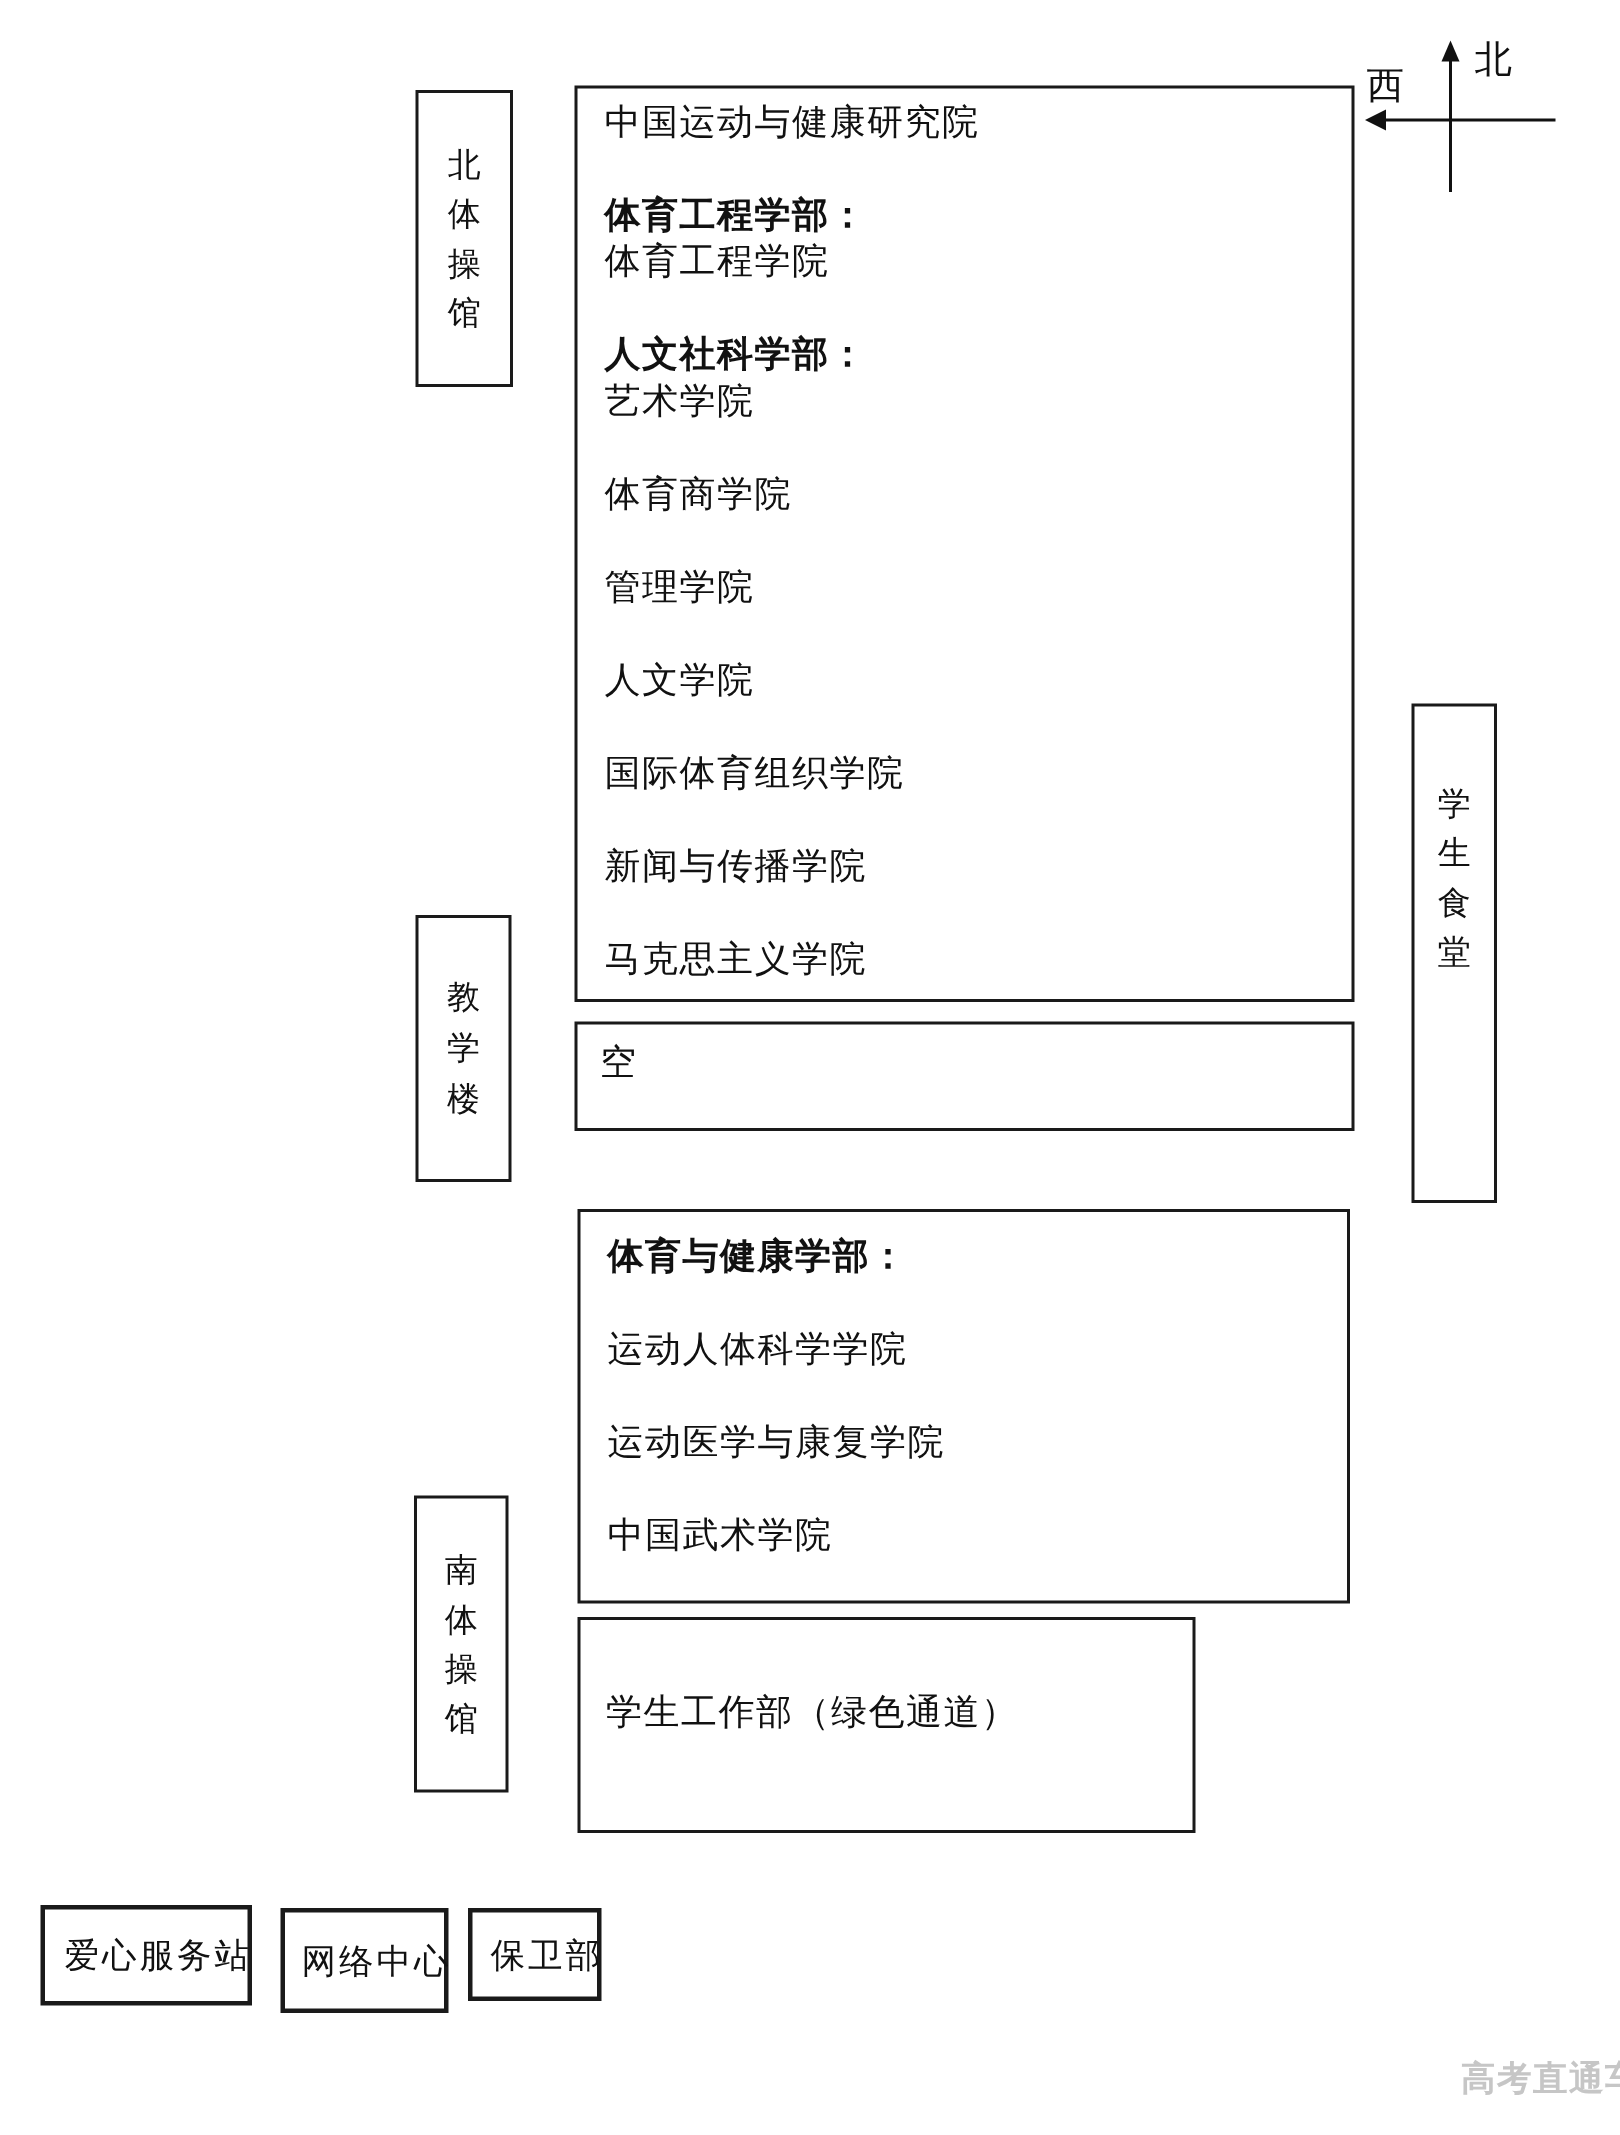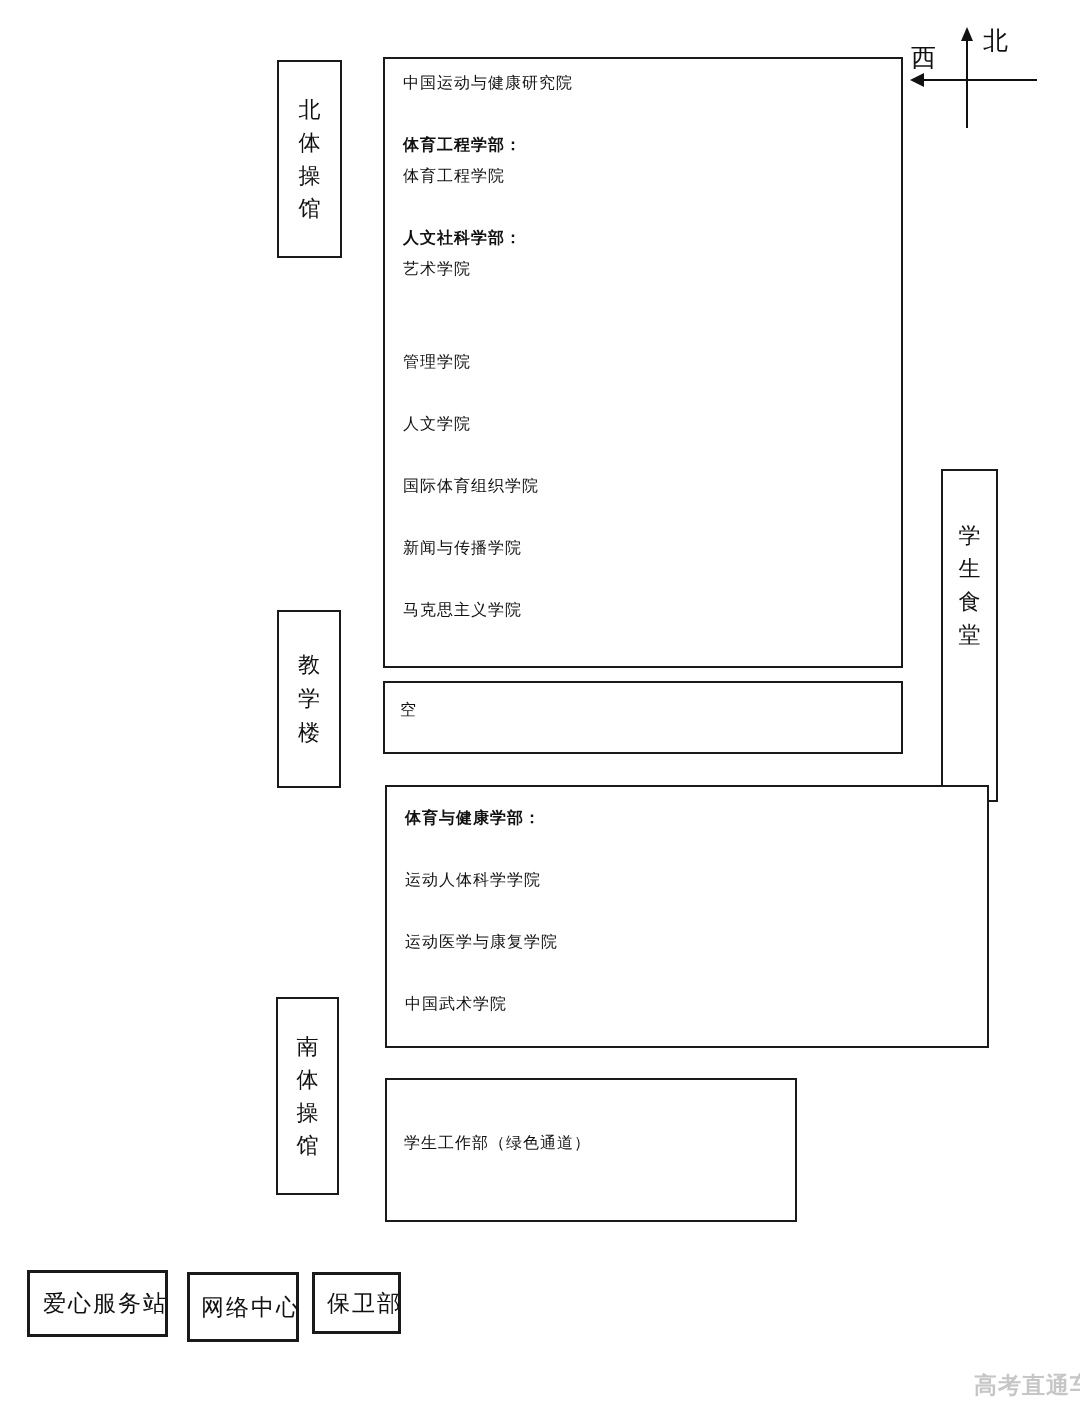--- a/index.html
+++ b/index.html
@@ -11,21 +11,21 @@
   .box{
     position:absolute;border:2px solid #1a1a1a;background:#ffffff;
     box-sizing:border-box;
   }
   .thickbox{border-width:3px;}
   
   .vbox{display:flex;flex-direction:column;align-items:center;justify-content:center;}
   .vchar{display:block;height:33px;line-height:33px;font-size:22px;text-align:center;}
   .vchar34{height:34px;line-height:34px;}
   
-  .bline{height:31px;line-height:31px;font-size:16px;letter-spacing:1px;white-space:nowrap;}
+  .bline{height:31px;line-height:31px;font-size:24px;letter-spacing:1px;white-space:nowrap;}
   .bgap{height:31px;}
   .bold{font-weight:bold;}
   .hcenter{display:flex;align-items:center;justify-content:center;font-size:23px;letter-spacing:2px;white-space:nowrap;padding-left:16px;}
   
   .cline{position:absolute;background:#111111;}
   .tri-up{
     position:absolute;width:0;height:0;
     border-left:6px solid transparent;border-right:6px solid transparent;
     border-bottom:14px solid #111111;
   }
@@ -64,20 +64,21 @@
 
   <div class="box" style="left:383px;top:57px;width:520px;height:611px;padding:8px 0 0 18px;">
     <div class="bline">中国运动与健康研究院</div>
     <div class="bgap"></div>
     <div class="bline bold">体育工程学部：</div>
     <div class="bline">体育工程学院</div>
     <div class="bgap"></div>
     <div class="bline bold">人文社科学部：</div>
     <div class="bline">艺术学院</div>
     <div class="bgap"></div>
+    <div class="bline">体育商学院</div>
     <div class="bgap"></div>
     <div class="bline">管理学院</div>
     <div class="bgap"></div>
     <div class="bline">人文学院</div>
     <div class="bgap"></div>
     <div class="bline">国际体育组织学院</div>
     <div class="bgap"></div>
     <div class="bline">新闻与传播学院</div>
     <div class="bgap"></div>
     <div class="bline">马克思主义学院</div>
@@ -93,21 +94,21 @@
   <div class="box vbox" style="left:277px;top:610px;width:64px;height:178px;">
     <span class="vchar vchar34">教</span>
     <span class="vchar vchar34">学</span>
     <span class="vchar vchar34">楼</span>
   </div>
 
   <div class="box" style="left:383px;top:681px;width:520px;height:73px;padding:11px 0 0 15px;">
     <div class="bline">空</div>
   </div>
 
-  <div class="box" style="left:385px;top:785px;width:604px;height:263px;padding:15px 0 0 18px;">
+  <div class="box" style="left:385px;top:806px;width:515px;height:263px;padding:15px 0 0 18px;">
     <div class="bline bold">体育与健康学部：</div>
     <div class="bgap"></div>
     <div class="bline">运动人体科学学院</div>
     <div class="bgap"></div>
     <div class="bline">运动医学与康复学院</div>
     <div class="bgap"></div>
     <div class="bline">中国武术学院</div>
   </div>
 
   <div class="box vbox" style="left:276px;top:997px;width:63px;height:198px;">

